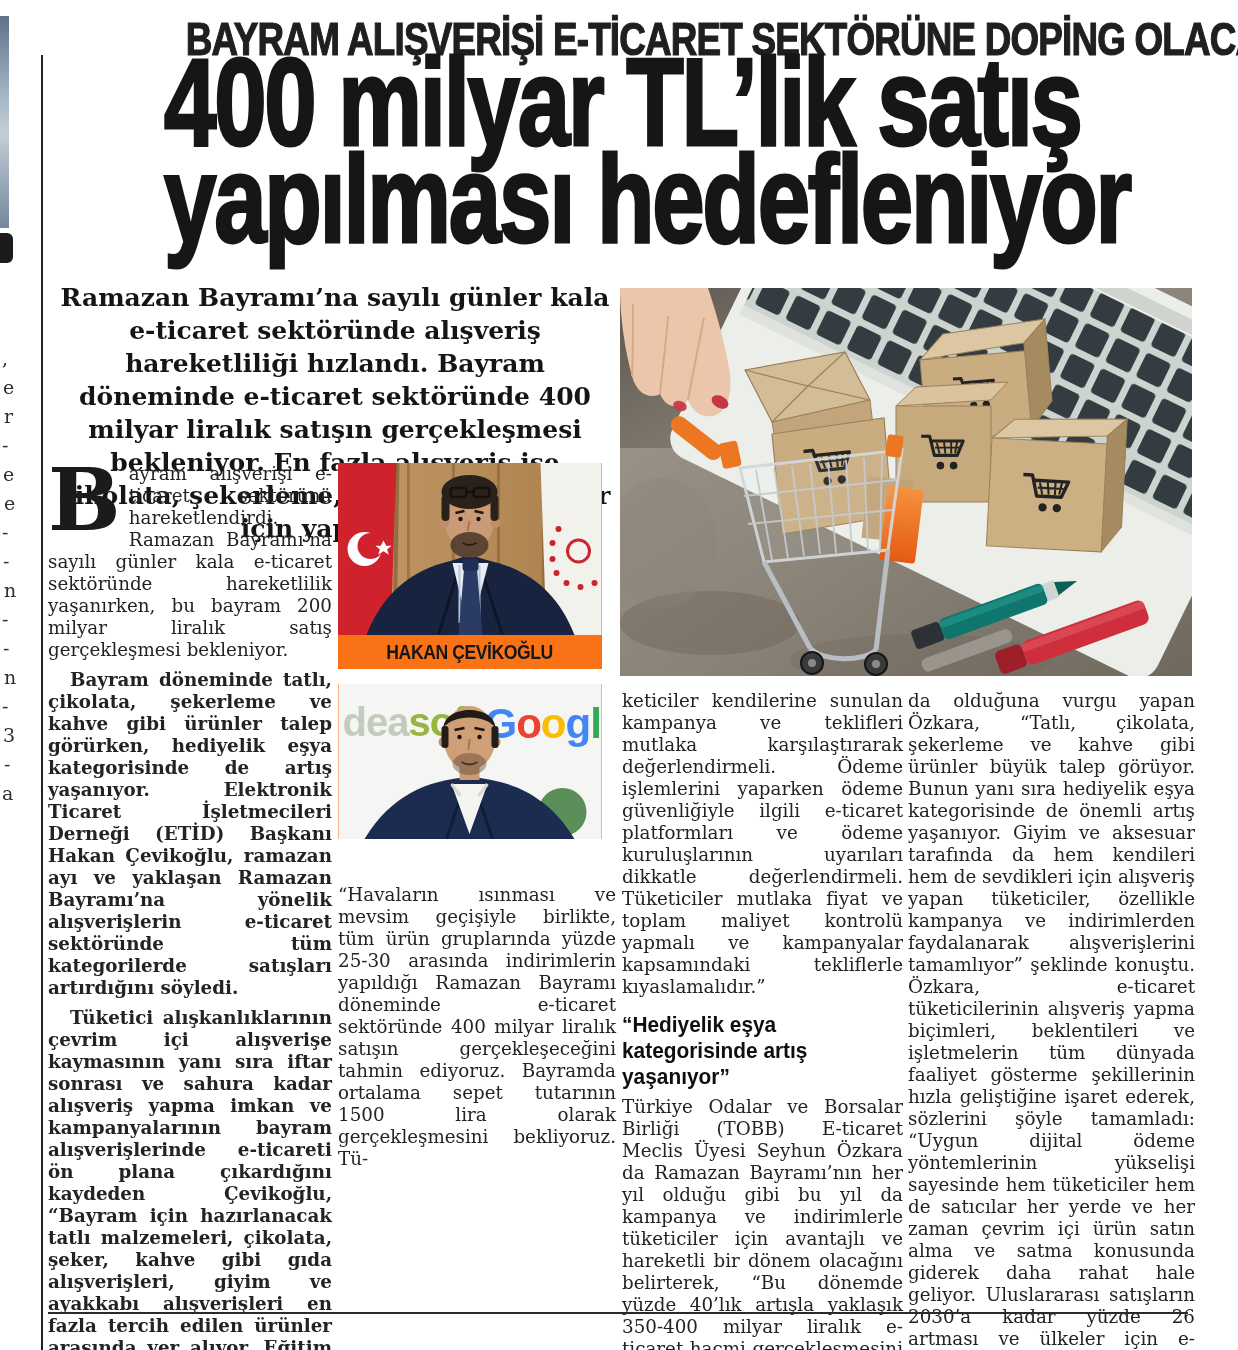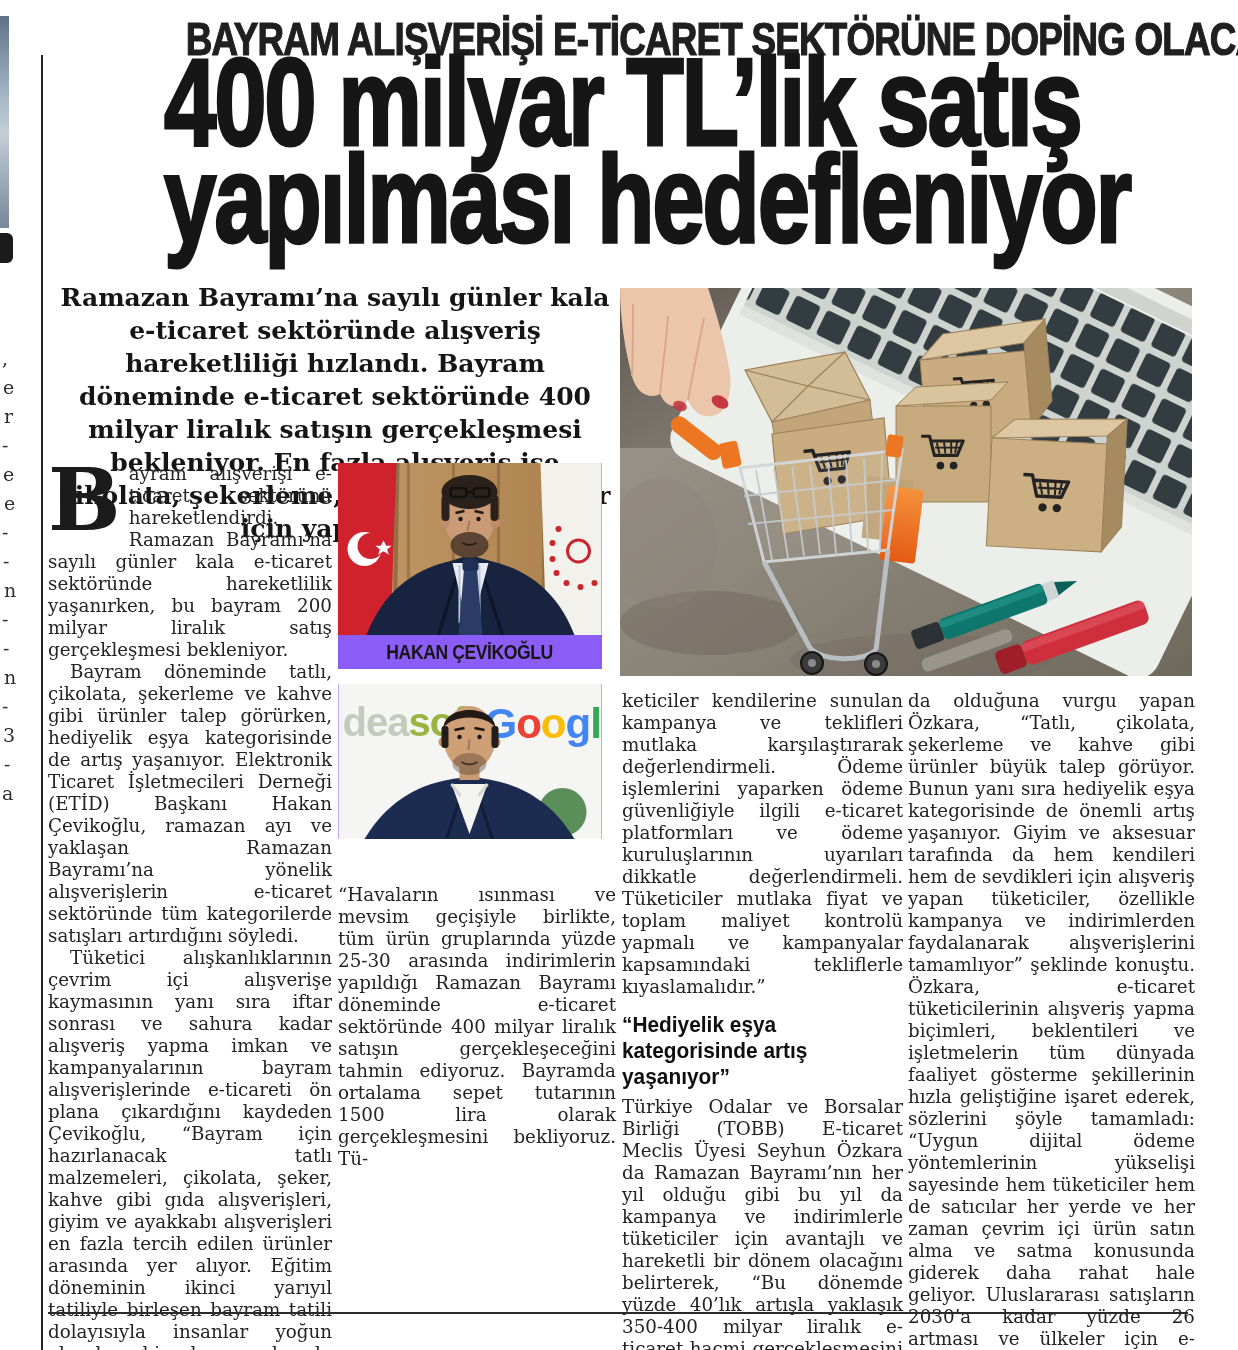--- a/index.html
+++ b/index.html
@@ -23,32 +23,32 @@
   .headline .hl{display:block;font-size:124px;letter-spacing:-3px;transform:scaleX(.76);
           transform-origin:center;-webkit-text-stroke:3px #161616;white-space:nowrap;}
 
   
   .lead{position:absolute;left:55px;top:281px;width:560px;margin:0;text-align:center;
         font-weight:bold;font-size:25px;line-height:33px;color:#151515;}
 
   
   .col{position:absolute;top:690px;text-align:justify;font-size:18.3px;line-height:22px;color:#232323;}
   .col p{margin:0 0 0 0;}
-  .col p + p{text-indent:22px;margin-top:0;}
+  .col p + p{text-indent:22px;margin-top:8px;font-weight:bold;}
   #col1{left:48px;top:463px;width:284px;}
   #col2{left:338px;width:278px;top:884px;}
   #col3{left:622px;width:281px;}
   #col4{left:908px;width:287px;}
   .dropcap{float:left;font-size:86px;line-height:66px;font-weight:bold;color:#1b1b1b;
            padding:4px 8px 0 0;font-family:"DejaVu Serif",serif;}
   .subhead{margin:14px 0 6px 0;font-family:"Liberation Sans",sans-serif;font-weight:700;
            font-size:21.5px;line-height:26px;color:#0f0f0f;text-align:left;transform:scaleX(.97);transform-origin:left;}
 
   
-  .photocard{position:absolute;left:338px;width:264px;background:#8b5cf6;}
+  .photocard{position:absolute;left:338px;width:264px;background:#f97316;}
   #photo-hakan{top:463px;}
   #photo-seyhun{top:684px;}
   .photocard svg{display:block;}
   .caption{height:34px;display:flex;align-items:center;justify-content:center;
            font-family:"Liberation Sans",sans-serif;font-weight:700;font-size:20px;color:#161616;}
   .caption span{display:inline-block;transform:scaleX(.88);letter-spacing:-.5px;white-space:nowrap;}
 
   .mainphoto{position:absolute;left:620px;top:288px;width:572px;height:388px;}
 
   .bottomrule{position:absolute;left:48px;top:1312px;width:1140px;height:2px;background:#2a2a2a;}

